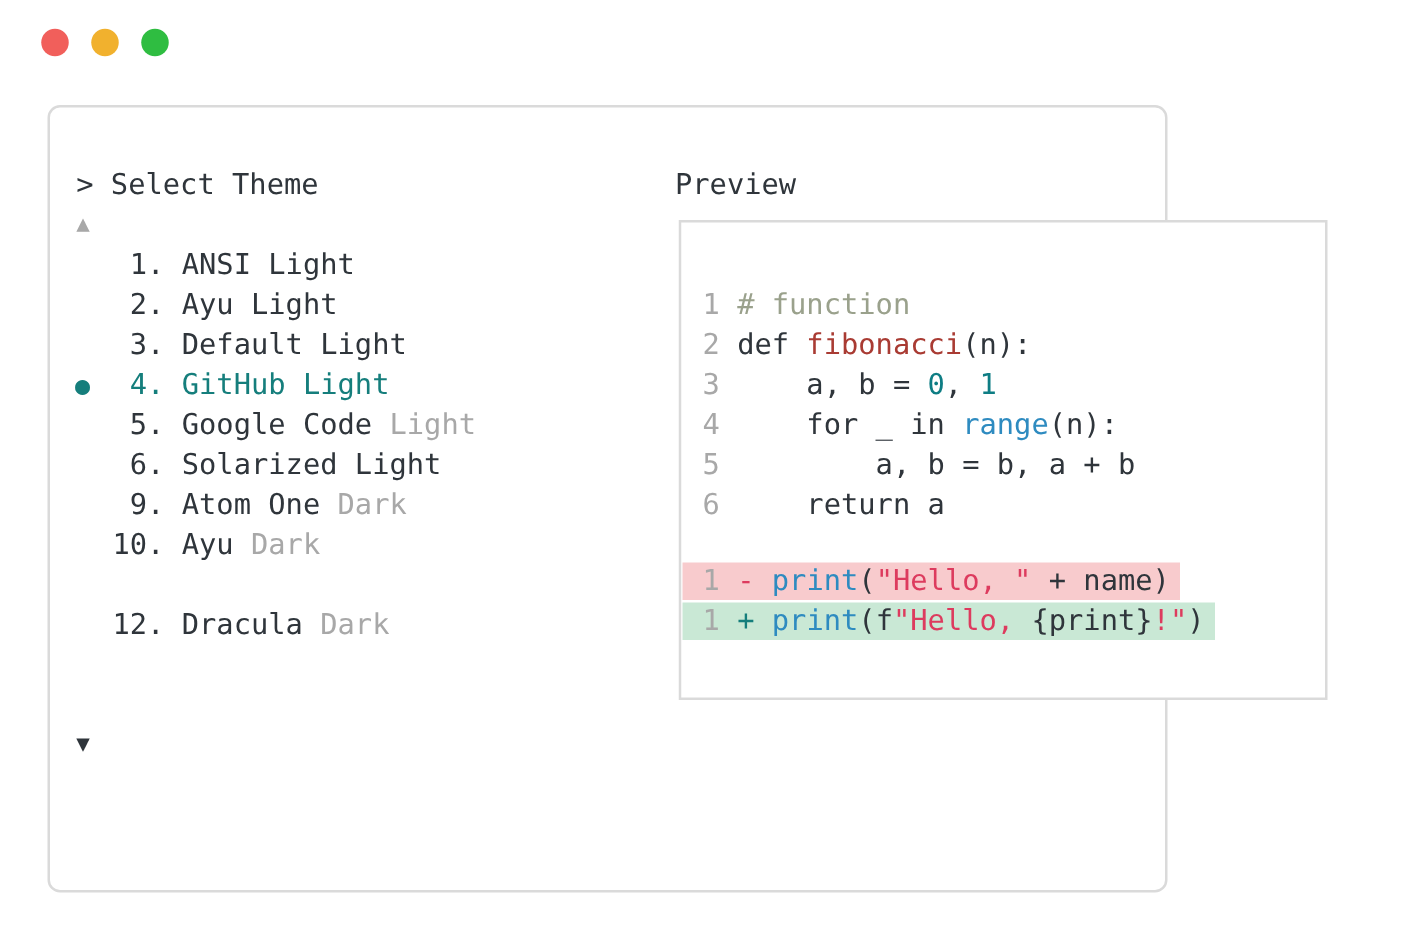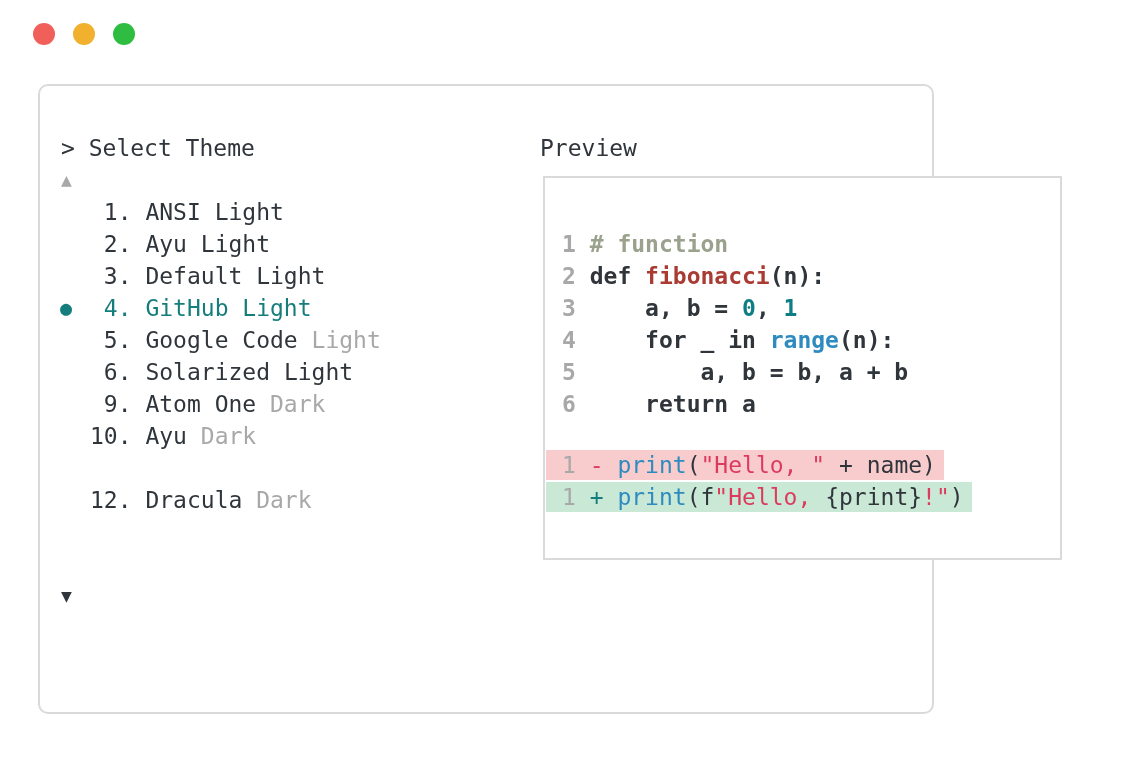--- a/index.html
+++ b/index.html
@@ -26,21 +26,21 @@
 
   #theme-list{position:absolute;left:20px;top:110px;}
   .theme-row{display:flex;height:32px;align-items:flex-start;}
   .bullet{width:30px;color:var(--teal);font-size:20px;line-height:32px;display:inline-block;}
   .row-text{white-space:pre;}
 
   .footer{position:absolute;left:6px;top:556px;white-space:pre;}
 
   .preview-box{position:absolute;left:503px;top:90px;width:519px;height:384px;
                border:2px solid var(--border);box-sizing:border-box;background:#fff;}
-  .code-line{position:absolute;left:17px;white-space:pre;height:32px;font-weight:bold;}
+  .code-line{position:absolute;left:17px;white-space:pre;height:32px;}
   .lno{color:var(--dim);}
   .diff-line{position:absolute;left:1px;white-space:pre;height:30px;line-height:30px;padding:0 8px 0 16px;}
   .diff-removed{background:var(--removed-bg);}
   .diff-added{background:var(--added-bg);}
 
   .tok-plain{color:var(--ink);}
   .tok-comment{color:var(--comment);}
   .tok-func{color:var(--func);margin-top:16px;}
   .tok-num{color:var(--numlit);}
   .tok-builtin{color:var(--builtin);}

